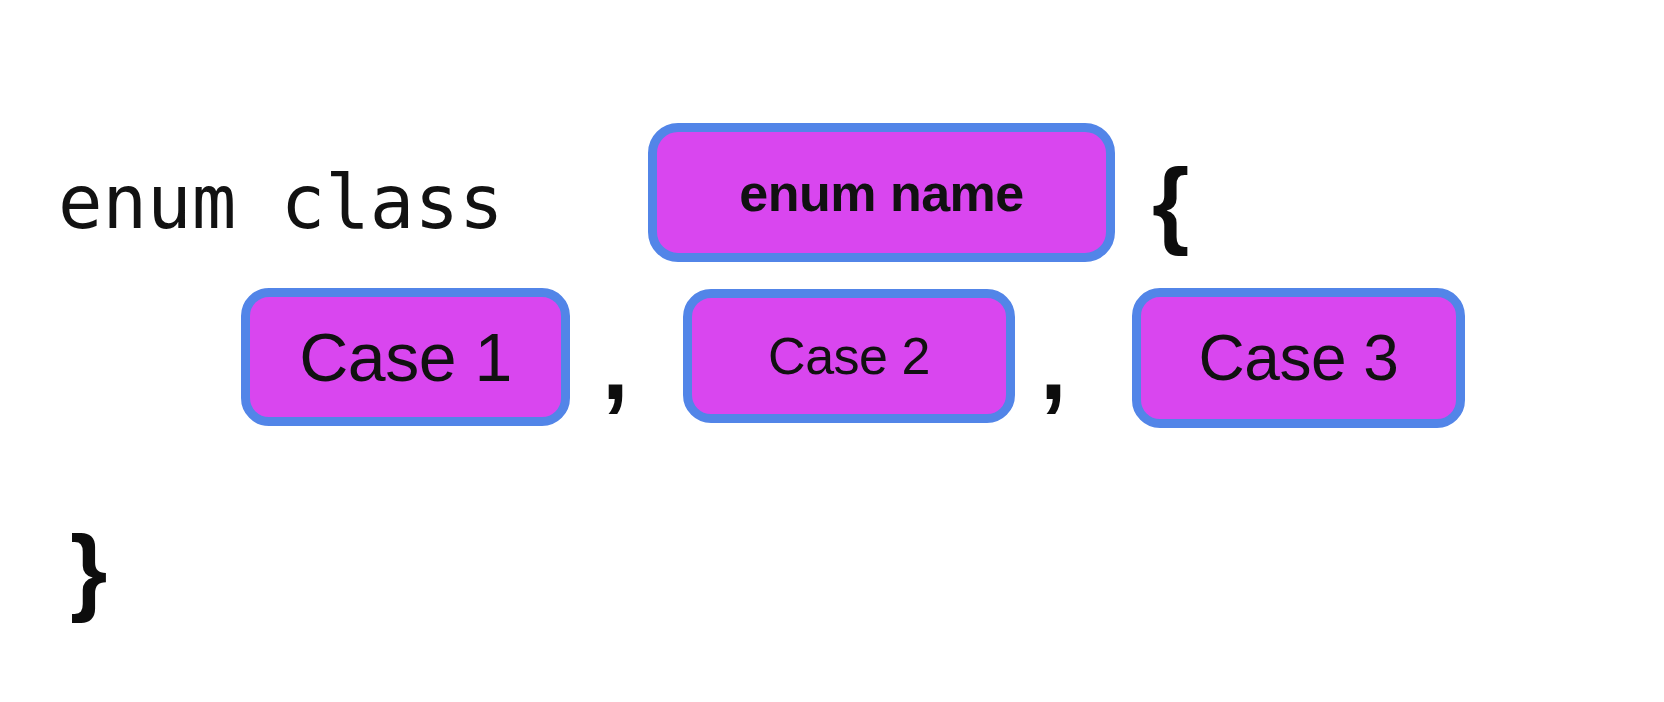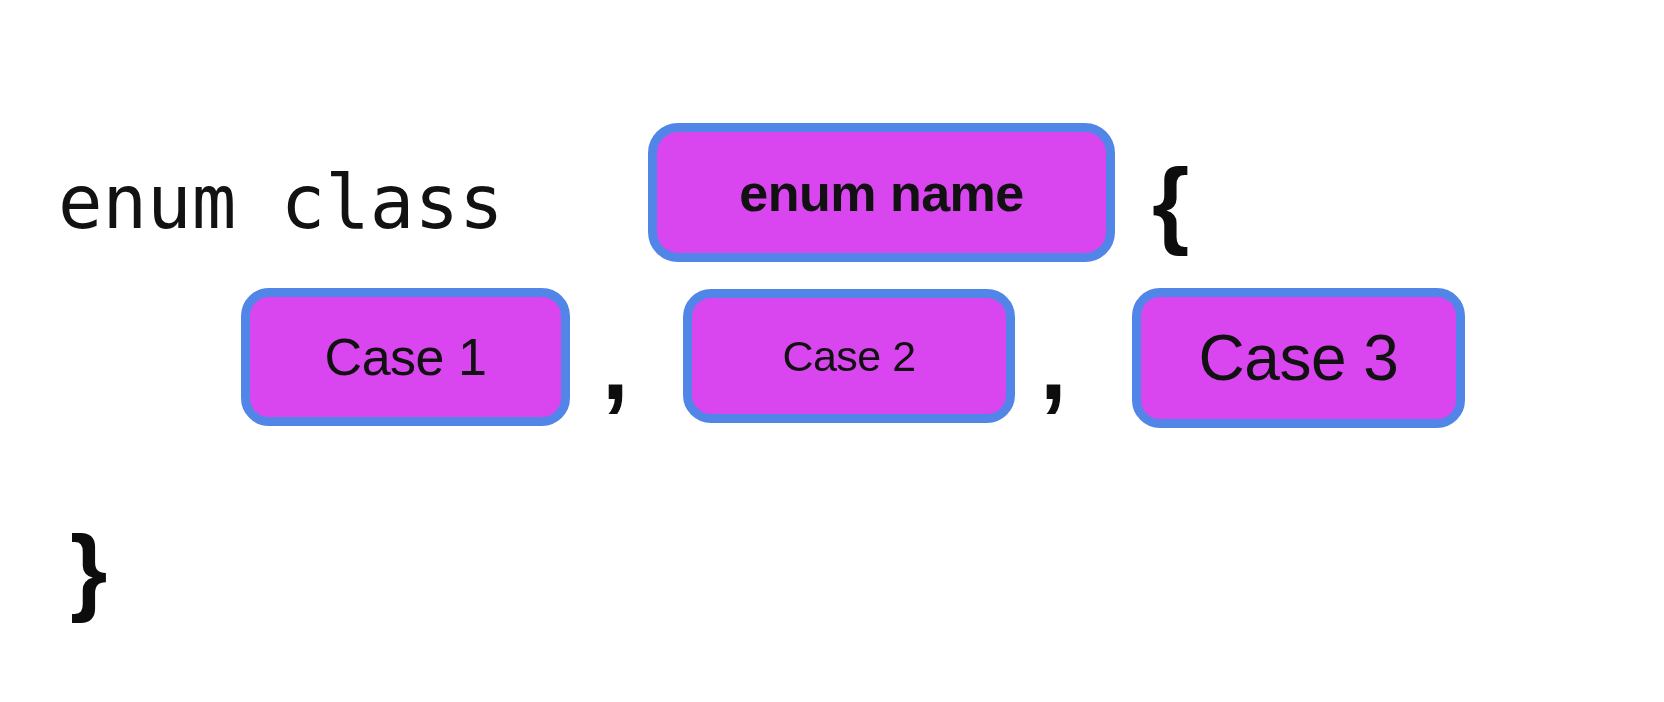--- a/index.html
+++ b/index.html
@@ -71,27 +71,27 @@
 
   <span class="code-mono" style="left:58px; top:159px; font-size:74px;">enum class</span>
 
   <div class="slot slot-enum-name" style="left:648px; top:123px; width:467px; height:139px;">
     <span style="font-size:52px;">enum name</span>
   </div>
 
   <span class="glyph" style="left:1152px; top:155px; font-size:96px;">{</span>
 
   <div class="slot slot-case" style="left:241px; top:288px; width:329px; height:138px;">
-    <span style="font-size:52px;">Case 1</span>
+    <span style="font-size:68px;">Case 1</span>
   </div>
 
   <span class="glyph" style="left:602px; top:318px; font-size:96px;">,</span>
 
   <div class="slot slot-case" style="left:683px; top:289px; width:332px; height:134px;">
-    <span style="font-size:43px;">Case 2</span>
+    <span style="font-size:52px;">Case 2</span>
   </div>
 
   <span class="glyph" style="left:1040px; top:318px; font-size:96px;">,</span>
 
   <div class="slot slot-case" style="left:1132px; top:288px; width:333px; height:140px;">
     <span style="font-size:64px;">Case 3</span>
   </div>
 
   <span class="glyph" style="left:70px; top:522px; font-size:96px;">}</span>
 

